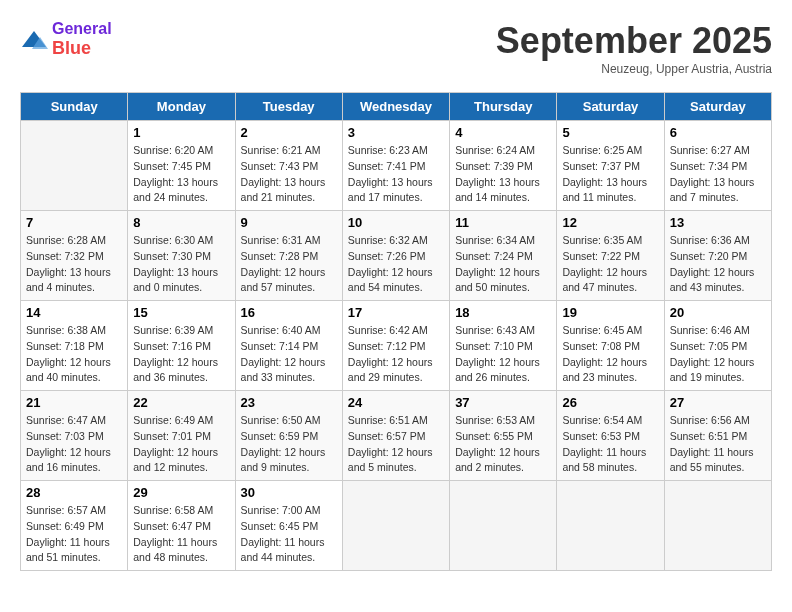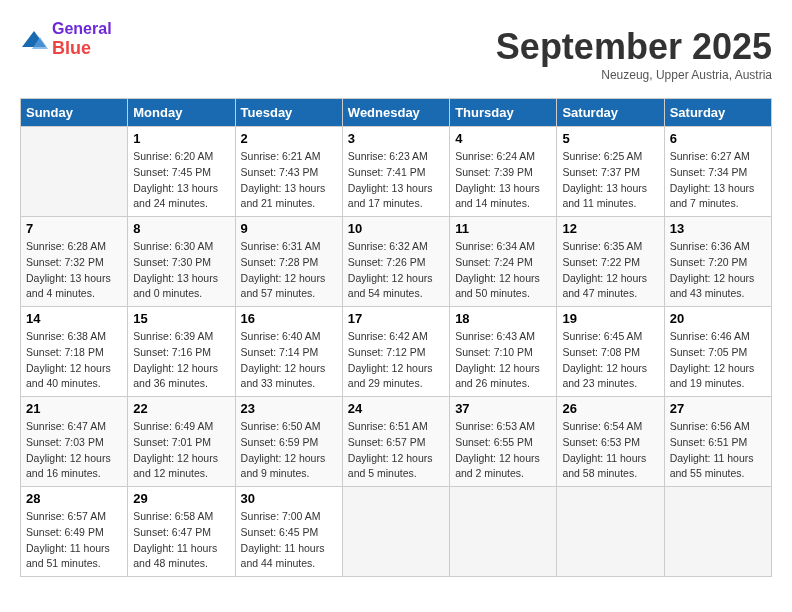--- a/index.html
+++ b/index.html
@@ -25,35 +25,34 @@
       width: 28px;
       height: 22px;
     }
     .title-block {
       text-align: right;
     }
     .calendar-title {
       font-size: 36px;
       font-weight: bold;
       color: #333;
-      margin-top: 6px;
     }
     .calendar-subtitle {
       font-size: 12px;
       color: #555;
     }
     table {
       width: 100%;
       border-collapse: collapse;
       font-size: 11px;
     }
     thead tr th {
       background: #1a6ab1;
       color: #fff;
-      text-align: left;
+      text-align: center;
       padding: 6px 5px;
       font-size: 13px;
       font-weight: bold;
       border: 1px solid #ccc;
     }
     tbody tr td {
       vertical-align: top;
       border: 1px solid #ccc;
       padding: 4px 5px;
       width: calc(100% / 7);

